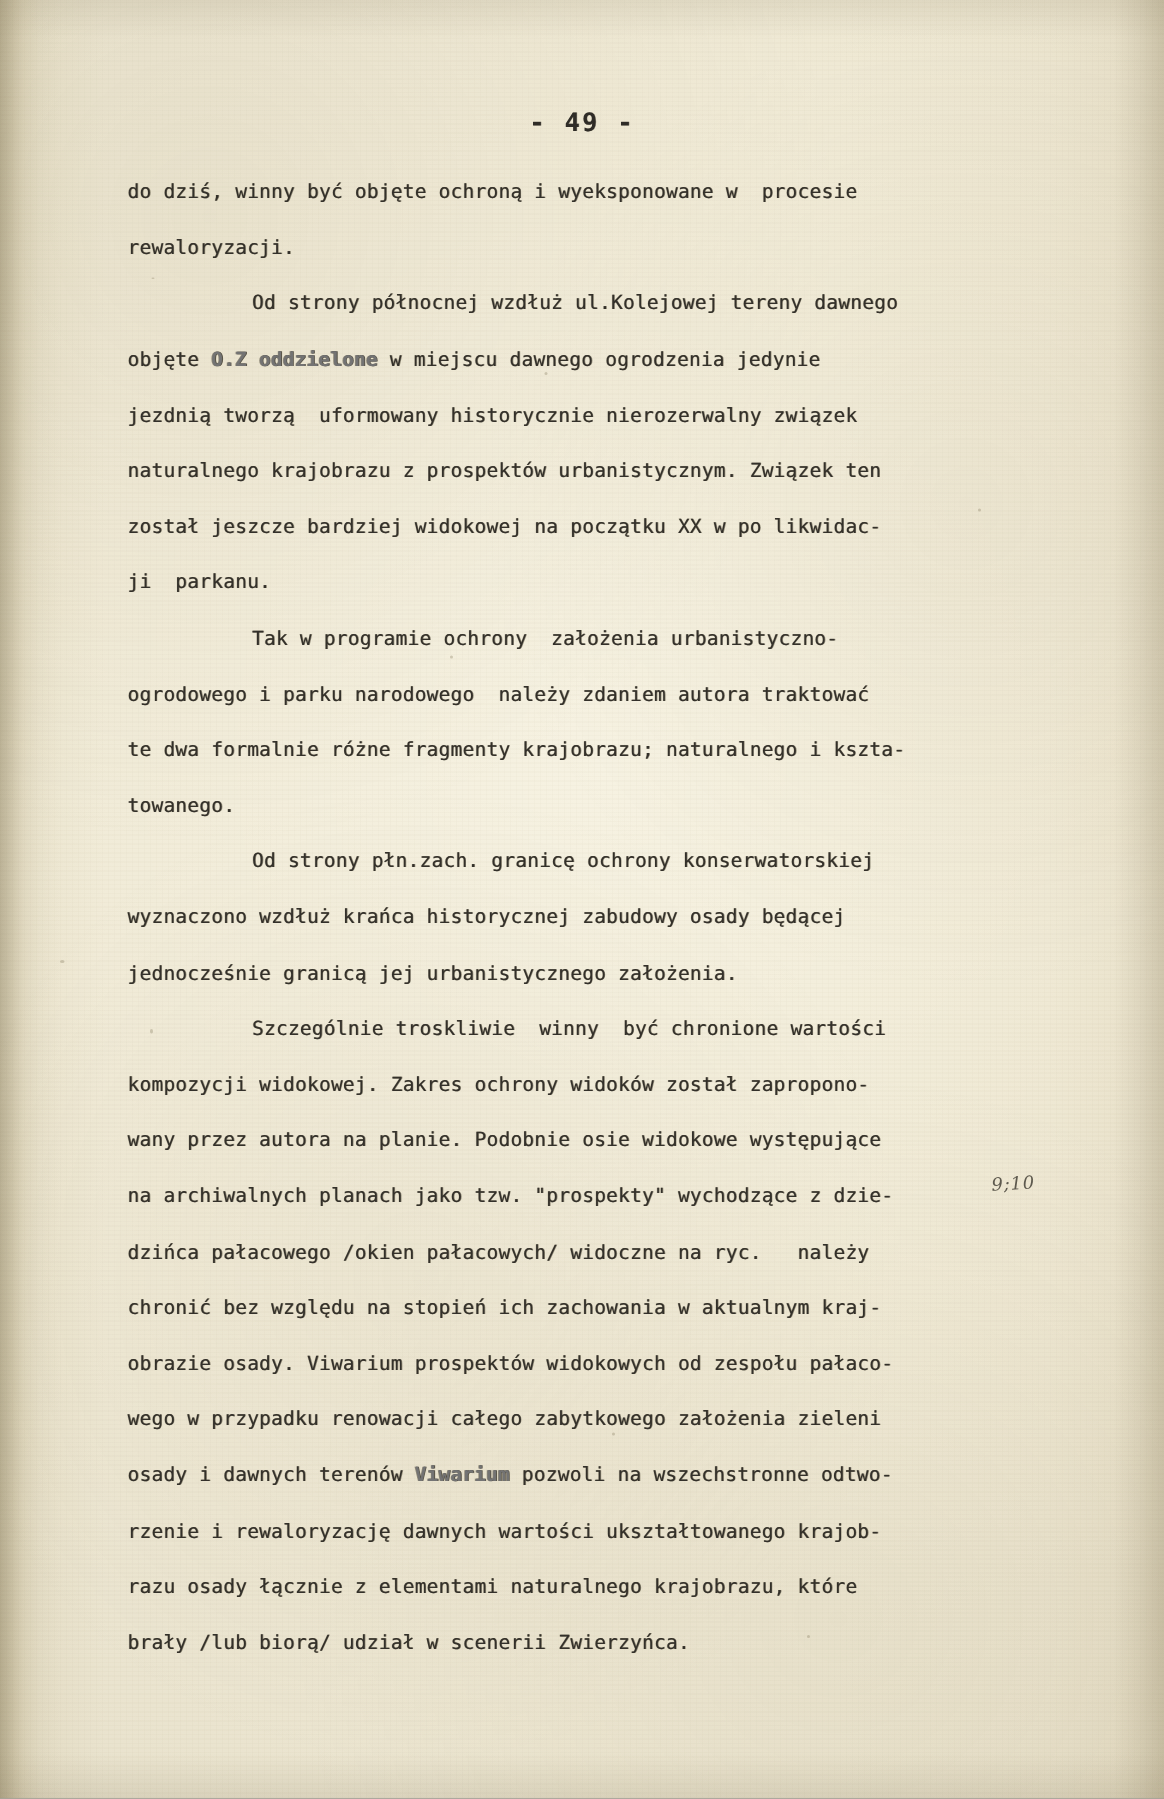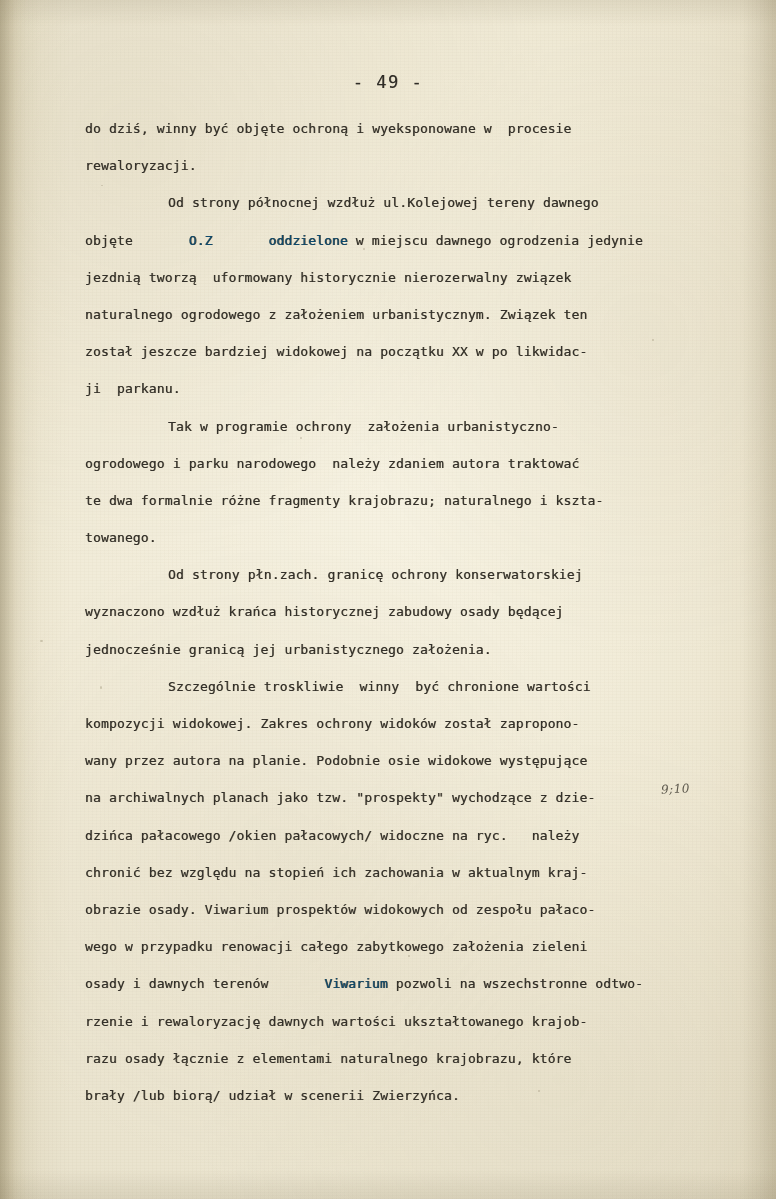--- a/index.html
+++ b/index.html
@@ -78,21 +78,21 @@
   
   .page-number {
     position: absolute;
     top: 72px;
     left: 0;
     width: 776px;
     text-align: center;
     font-size: 17px;
     letter-spacing: 1.5px;
     color: #2f2c27;
-    font-weight: 400;
+    font-weight: 700;
     text-shadow: 0.4px 0.3px 0 rgba(60,54,40,0.45);
   }
 
   
   .body-block {
     position: absolute;
     left: 85px;
     top: 110px;
     width: 648px;
   }
@@ -108,27 +108,26 @@
       0.45px 0.25px 0.35px rgba(70,62,44,0.55),
       -0.3px 0.2px 0.4px rgba(96,86,62,0.28);
   }
 
   .line.indent {
     text-indent: 83px;
   }
 
   
   .strike-bold {
-    font-weight: 400;
-    color: #0c4a6e;
+    font-weight: 700;
+    color: #737373;
     letter-spacing: 0.1px;
     text-shadow:
       0.6px 0.3px 0.3px rgba(40,36,26,0.75),
       -0.45px 0.25px 0.35px rgba(60,54,40,0.5);
-    margin-left: 48px;
   }
 
   
   .handwritten {
     position: absolute;
     font-family: "DejaVu Serif", "Liberation Serif", serif;
     font-style: italic;
     font-size: 12px;
     color: #4a463c;
     letter-spacing: 0.5px;
@@ -160,21 +159,21 @@
 
       <div>
         <div class="line">do dziś, winny być objęte ochroną i wyeksponowane w  procesie</div>
         <div class="line">rewaloryzacji.</div>
       </div>
 
       <div>
         <div class="line indent">Od strony północnej wzdłuż ul.Kolejowej tereny dawnego</div>
         <div class="line"><span>objęte </span><span class="strike-bold">O.Z</span><span> </span><span class="strike-bold">oddzielone</span><span> w miejscu dawnego ogrodzenia jedynie</span></div>
         <div class="line">jezdnią tworzą  uformowany historycznie nierozerwalny związek</div>
-        <div class="line">naturalnego ogrodowego z założeniem urbanistycznym. Związek ten</div>
+        <div class="line">naturalnego krajobrazu z prospektów urbanistycznym. Związek ten</div>
         <div class="line">został jeszcze bardziej widokowej na początku XX w po likwidac-</div>
         <div class="line">ji  parkanu.</div>
       </div>
 
       <div>
         <div class="line indent">Tak w programie ochrony  założenia urbanistyczno-</div>
         <div class="line">ogrodowego i parku narodowego  należy zdaniem autora traktować</div>
         <div class="line">te dwa formalnie różne fragmenty krajobrazu; naturalnego i kszta-</div>
         <div class="line">towanego.</div>
       </div>

